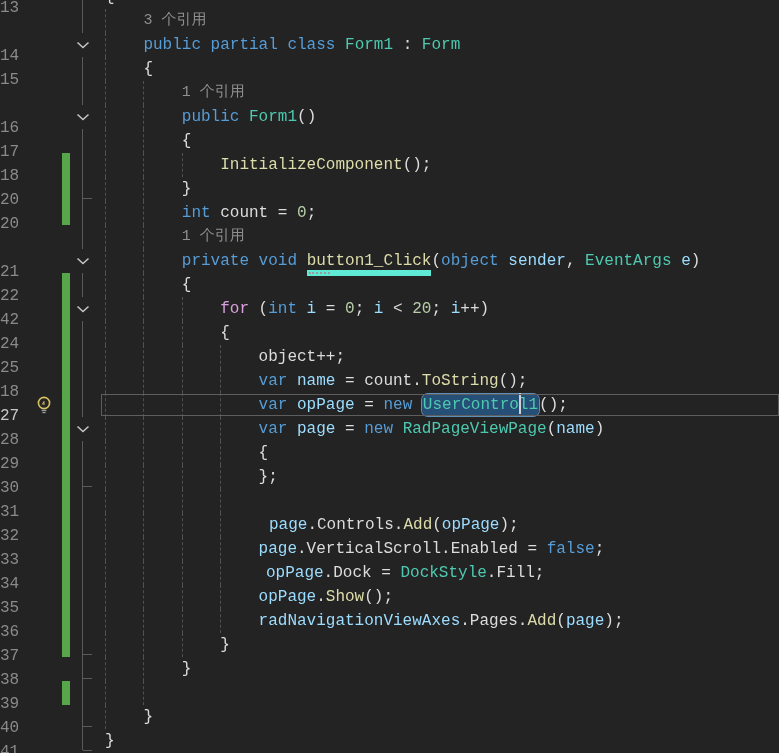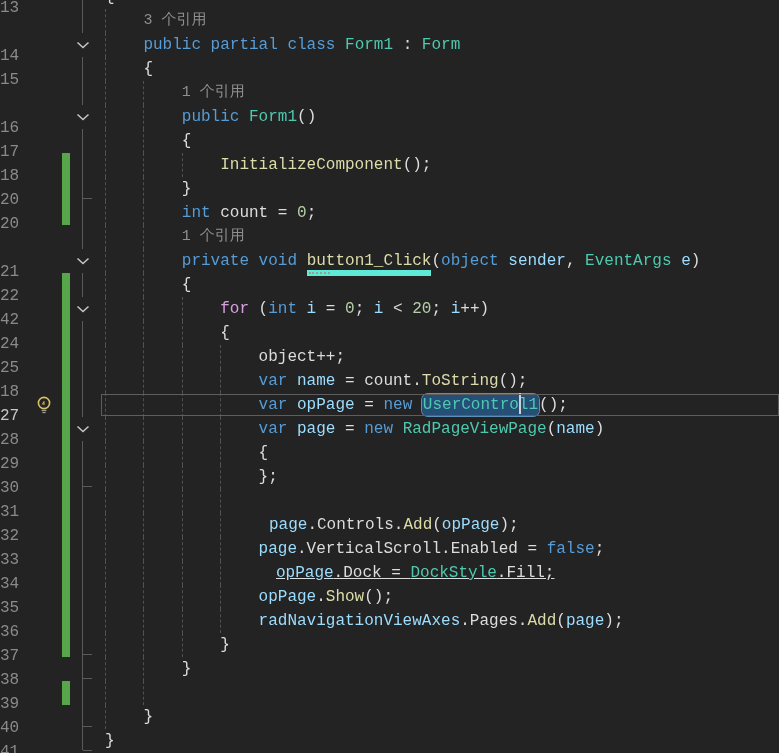--- a/index.html
+++ b/index.html
@@ -251,21 +251,21 @@
         <span class="num">33</span>
         <span class="code-text" style="left: 258.6px;"><span class="tk-v">page</span><span class="tk-p">.VerticalScroll.Enabled = </span><span class="tk-k">false</span><span class="tk-p">;</span></span>
       </div>
       <div class="row">
         <span class="guide" style="left: 105px;"></span>
         <span class="guide" style="left: 143.4px;"></span>
         <span class="guide" style="left: 181.8px;"></span>
         <span class="guide" style="left: 220.2px;"></span>
         <span class="green"></span>
         <span class="num">34</span>
-        <span class="code-text" style="left: 276px; text-decoration: underline;"><span class="tk-v">opPage</span><span class="tk-p">.Dock = </span><span class="tk-t">DockStyle</span><span class="tk-p">.Fill;</span></span>
+        <span class="code-text" style="left: 266px;"><span class="tk-v">opPage</span><span class="tk-p">.Dock = </span><span class="tk-t">DockStyle</span><span class="tk-p">.Fill;</span></span>
       </div>
       <div class="row">
         <span class="guide" style="left: 105px;"></span>
         <span class="guide" style="left: 143.4px;"></span>
         <span class="guide" style="left: 181.8px;"></span>
         <span class="guide" style="left: 220.2px;"></span>
         <span class="green"></span>
         <span class="num">35</span>
         <span class="code-text" style="left: 258.6px;"><span class="tk-v">opPage</span><span class="tk-p">.</span><span class="tk-m">Show</span><span class="tk-p">();</span></span>
       </div>

